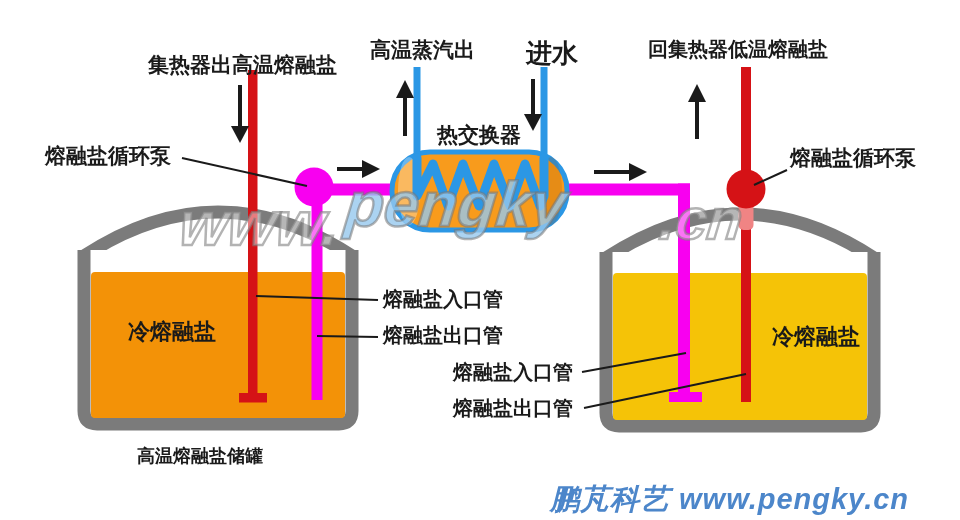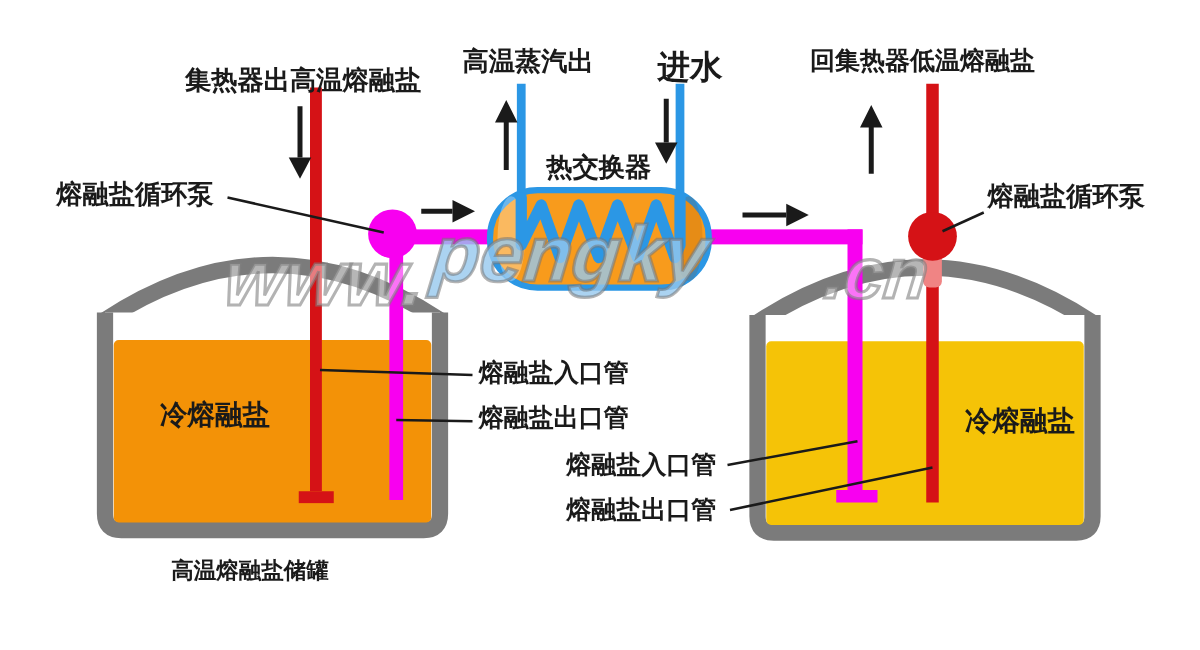--- a/index.html
+++ b/index.html
@@ -126,13 +126,14 @@
   <div class="lbl" style="left:128px;top:321px;font-size:22px;">冷熔融盐</div>
   <div class="lbl" style="left:772px;top:326px;font-size:22px;">冷熔融盐</div>
 
   <div class="lbl" style="left:383px;top:289px;font-size:20px;">熔融盐入口管</div>
   <div class="lbl" style="left:383px;top:325px;font-size:20px;">熔融盐出口管</div>
   <div class="lbl" style="left:453px;top:362px;font-size:20px;">熔融盐入口管</div>
   <div class="lbl" style="left:453px;top:398px;font-size:20px;">熔融盐出口管</div>
 
   <div class="lbl" style="left:137px;top:447px;font-size:18px;">高温熔融盐储罐</div>
 
+  <div class="branding" style="left:550px;top:480px;font-size:29px;">鹏芃科艺 www.pengky.cn</div>
 </div>
 
 </body></html>

